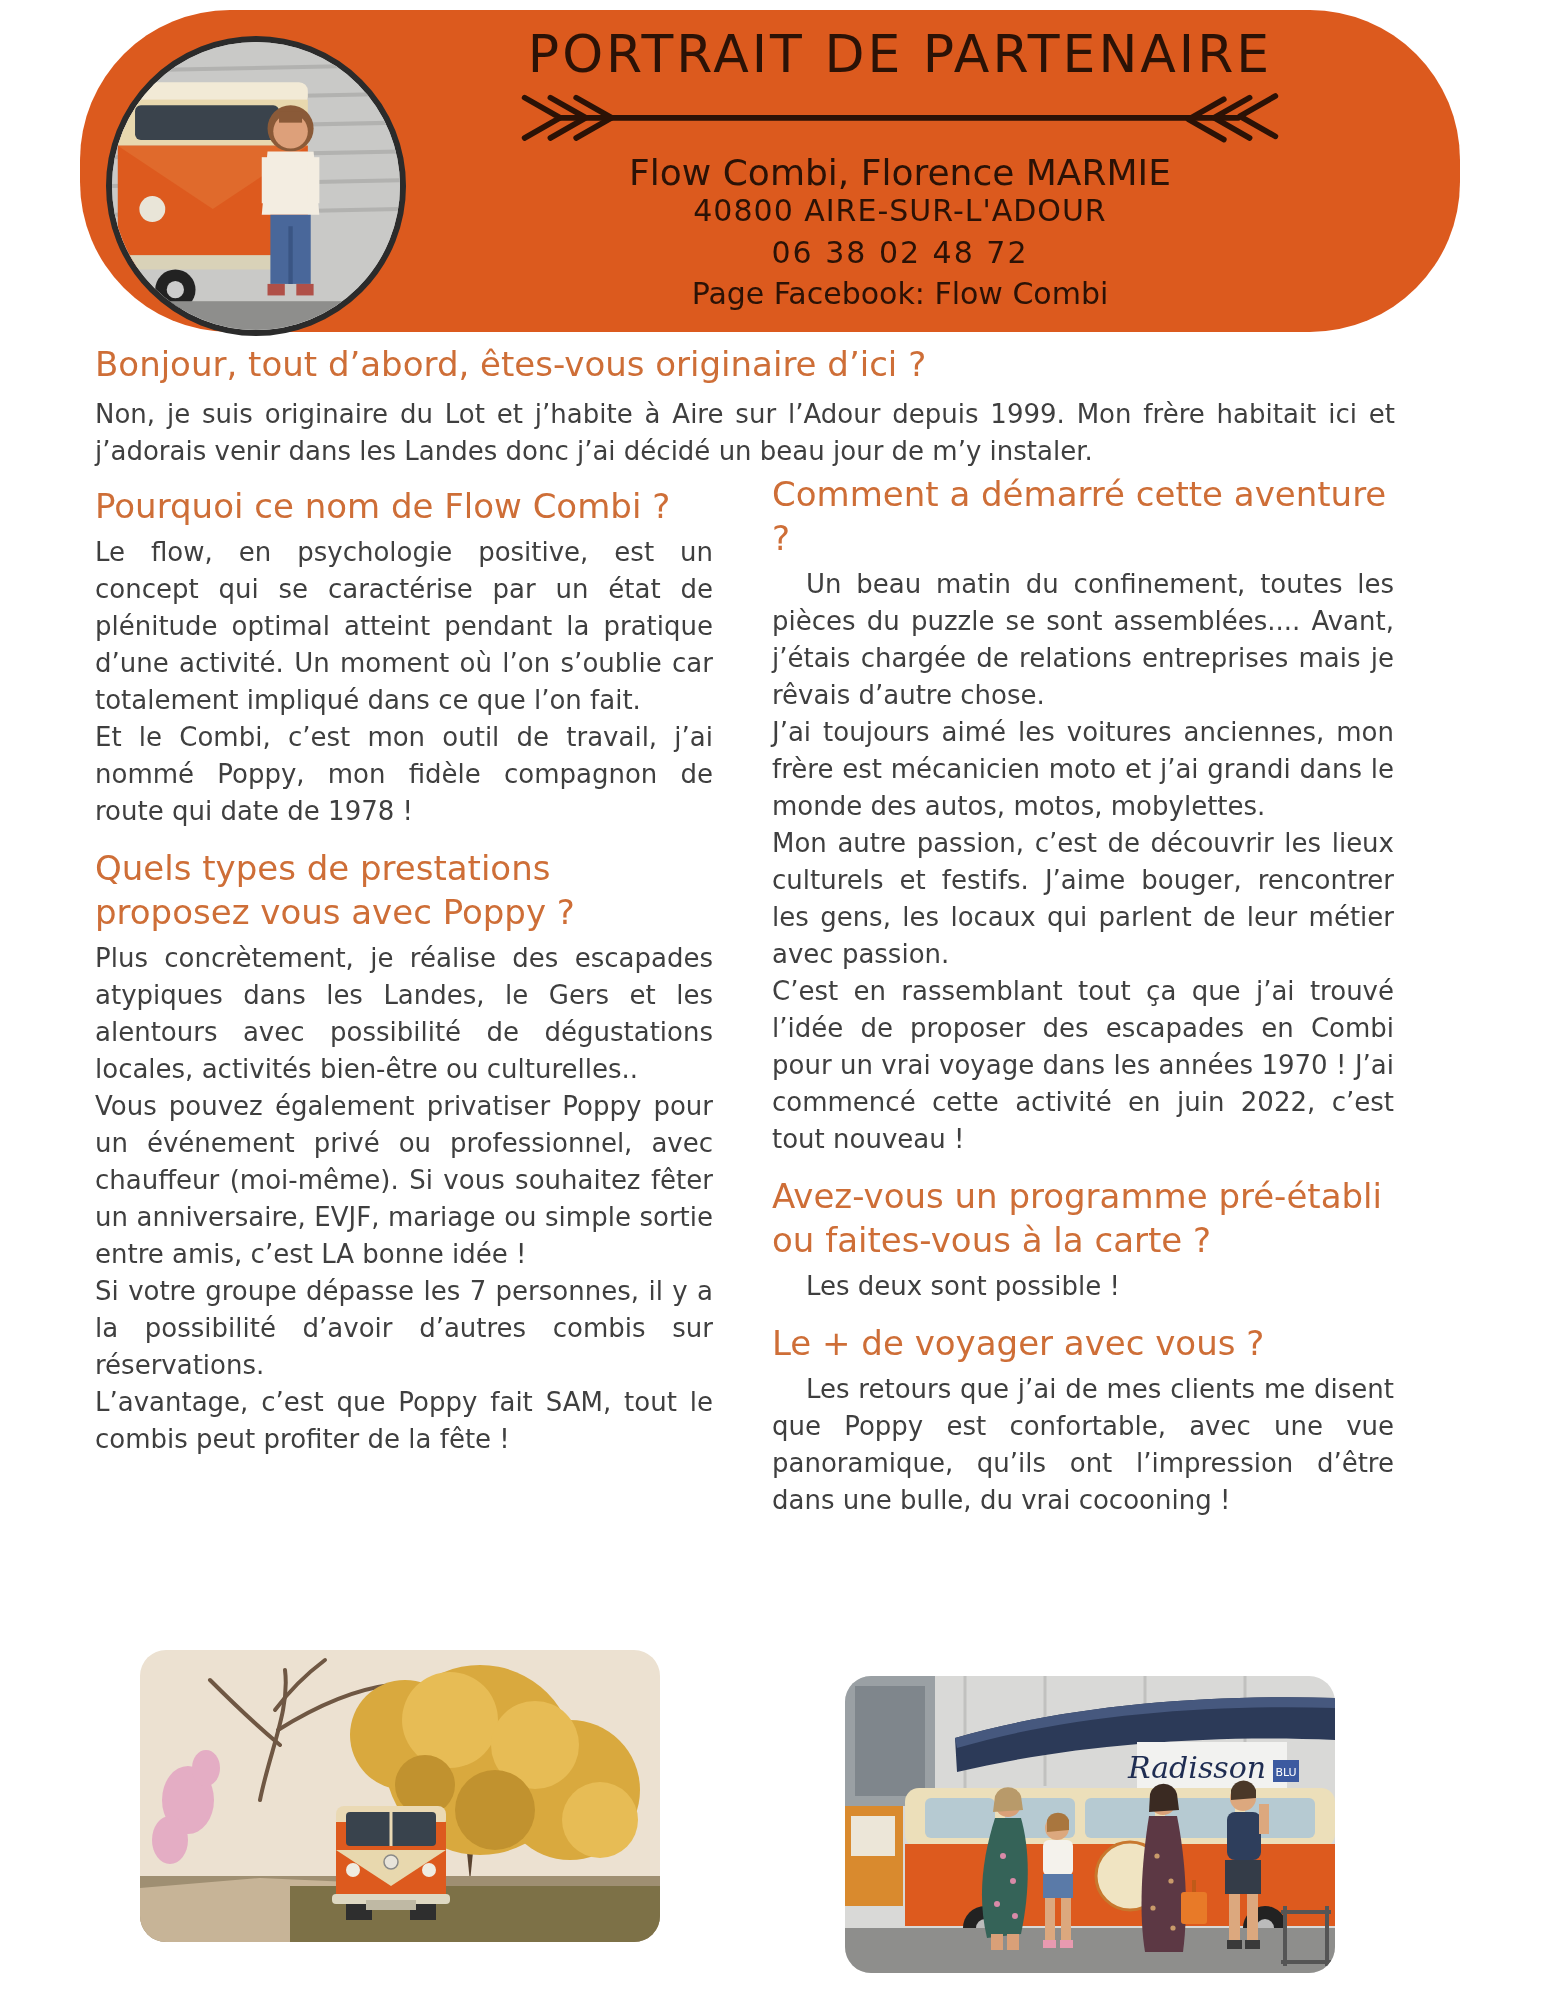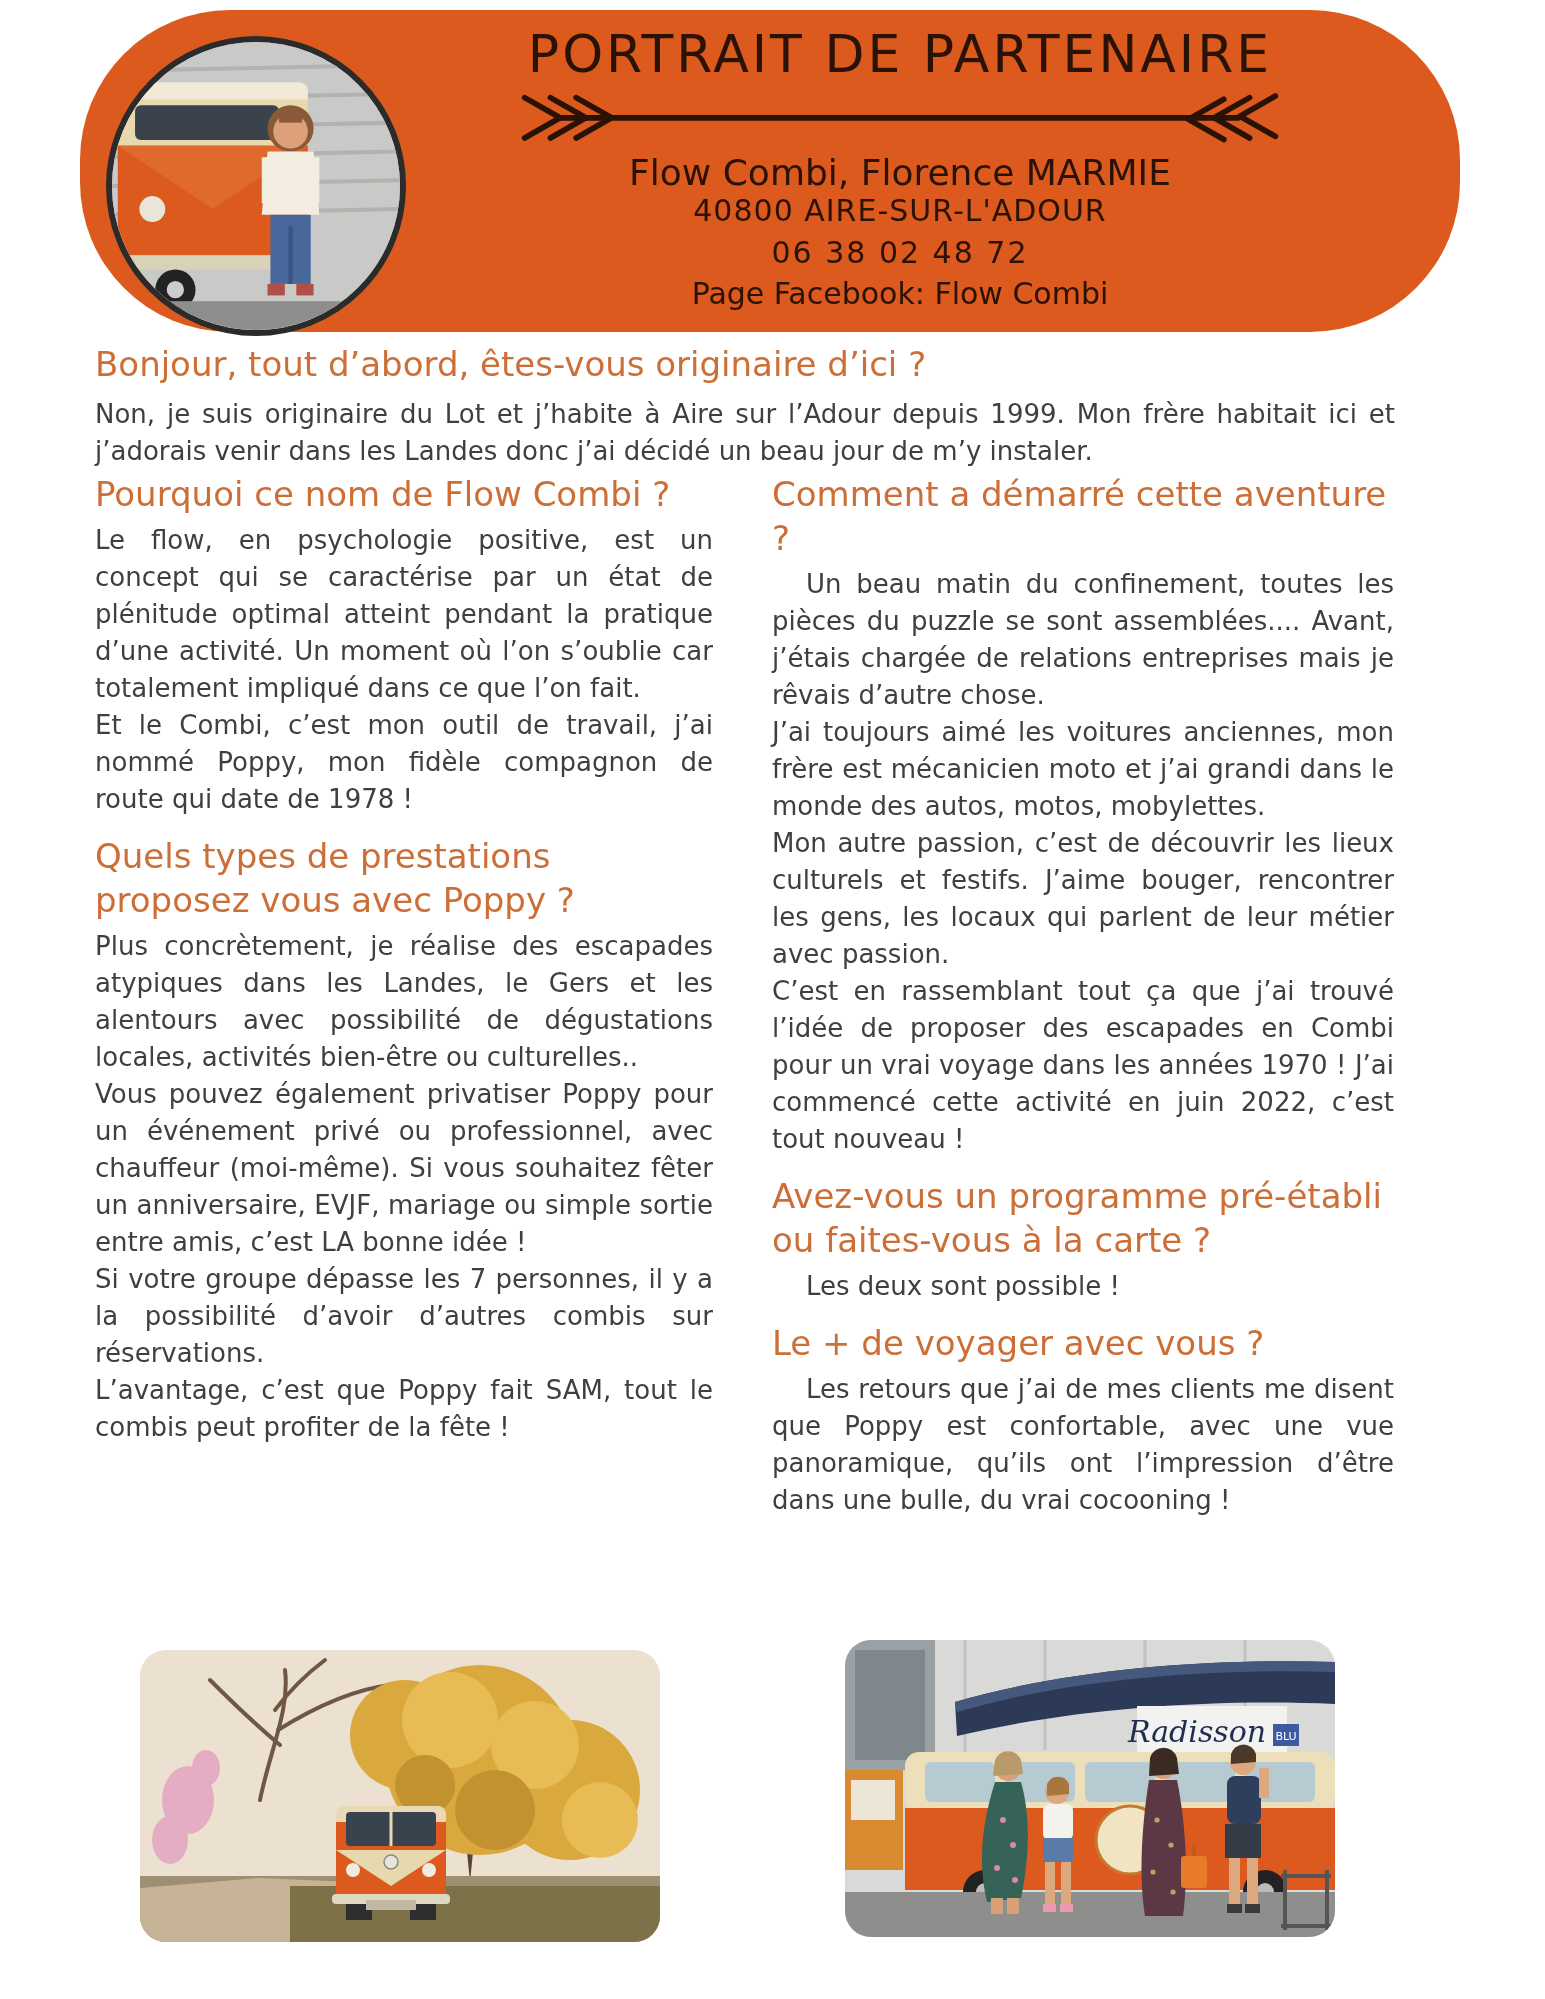--- a/index.html
+++ b/index.html
@@ -24,28 +24,28 @@
   
   .q-heading{font-size:34px;line-height:44px;font-weight:400;color:#CE6E37;margin:16px 0 6px 0;}
   p.body{font-size:26px;line-height:37px;color:#3F3F3F;text-align:justify;margin:0;
          -moz-text-align-last:left;text-align-last:left;}
   p.indent{text-indent:34px;}
   .intro-q{position:absolute;left:95px;top:342px;width:1320px;}
   .intro-q .q-heading{margin:0;}
   .intro-a{position:absolute;left:95px;top:396px;width:1300px;}
   .col-left{position:absolute;left:95px;top:472px;width:618px;}
   .col-right{position:absolute;left:772px;top:472px;width:622px;}
-  .col-left .q-heading:first-child{margin-top:0;}
+  .col-left .q-heading:first-child{margin-top:12px;}
   .col-right .q-heading:first-child{margin-top:0;}
 
   
   .photo{position:absolute;border-radius:26px;overflow:hidden;}
   .photo svg{display:block;width:100%;height:100%;}
   .photo-left{left:140px;top:1650px;width:520px;height:292px;}
-  .photo-right{left:845px;top:1640px;width:490px;height:297px;}
+  .photo-right{left:845px;top:1676px;width:490px;height:297px;}
 </style>
 </head>
 <body>
 
 <div class="page">
 
   <div class="banner"></div>
 
   <div class="avatar">
     <svg viewBox="0 0 100 100" preserveAspectRatio="xMidYMid slice">

